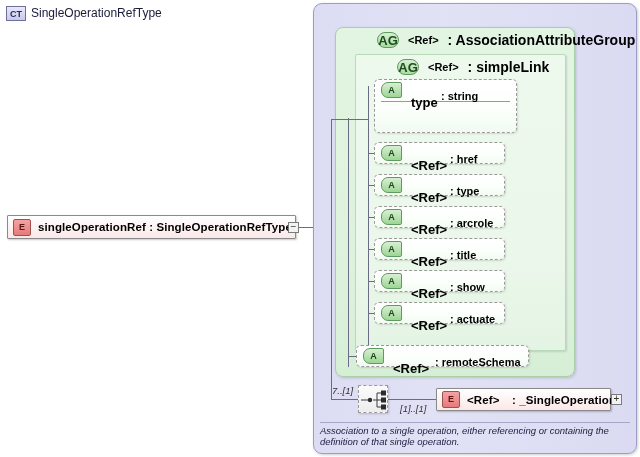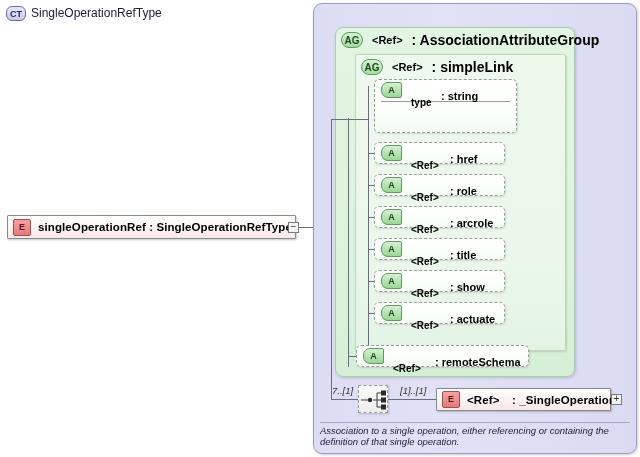--- a/index.html
+++ b/index.html
@@ -46,21 +46,21 @@
   
   .ct-box{
     left:313px;top:3px;width:324px;height:451px;
     background:linear-gradient(to right,#dcdcf3 0%,#e2e2f6 40%,#dadaf2 100%);
     border:1px solid #9d9dc4;
     border-radius:9px;
     box-shadow:1px 1px 3px rgba(0,0,0,.20);
   }
   .ct-badge{
     left:6px;top:6px;width:20px;height:15px;
-    border:1px solid #6e6e9a;border-radius:6px;
+    border:1px solid #6e6e9a;border-radius:0;
     background:linear-gradient(to bottom,#e8e8fa,#c9c9ea);
     color:#2a2a5a;font-size:9px;font-weight:bold;
     display:flex;align-items:center;justify-content:center;
   }
   .ct-title{left:31px;top:6px;font-size:12px;font-weight:normal;color:#1a1a3a;}
 
   
   .ag-outer{
     left:335px;top:27px;width:240px;height:350px;
     background:linear-gradient(to bottom,#e2f5e2 0%,#ddf2dd 70%,#d6eed6 100%);
@@ -69,44 +69,45 @@
   }
   .ag-inner{
     left:355px;top:54px;width:211px;height:297px;
     background:linear-gradient(to bottom,#eef9ee 0%,#eaf7ea 70%,#e4f4e4 100%);
     border:1px solid #b9d9b9;border-radius:2px;
     box-shadow:1px 1px 2px rgba(0,0,0,.13);
   }
   .ag-badge{
     width:20px;height:14px;border:1px solid #5f9a5f;border-radius:8px;
     background:linear-gradient(to bottom,#d6f0d2,#a9dca2);
-    color:#1e4a1e;font-size:10px;font-weight:bold;
+    color:#1e4a1e;font-size:13px;font-weight:bold;
     display:flex;align-items:center;justify-content:center;
     flex:0 0 auto;
+    margin-left:36px;
   }
   .grp-head{display:flex;align-items:center;gap:9px;}
   .grp-ref{font-size:11px;font-weight:bold;color:#000;}
   .grp-type{font-size:14px;font-weight:bold;color:#000;}
 
   
   .attr{
     background:linear-gradient(to bottom,#ffffff 0%,#fbfffb 60%,#f2faf2 100%);
     border:1px dashed #9a9a9a;
     border-radius:5px;
     box-shadow:1px 1px 2px rgba(0,0,0,.13);
     display:flex;align-items:center;
   }
   .attr-badge{
     width:19px;height:14px;margin-left:6px;margin-right:9px;
     border:1px solid #5f9a5f;border-radius:7px 2px 2px 7px;
     background:linear-gradient(to bottom,#d6f0d2,#9ed596);
     color:#1c441c;font-size:9px;font-weight:bold;
     display:flex;align-items:center;justify-content:center;flex:0 0 auto;
   }
-  .attr-name{font-size:10px;font-weight:bold;color:#000;white-space:nowrap;margin-top:24px;}
+  .attr-name{font-size:13px;font-weight:bold;color:#000;white-space:nowrap;margin-top:24px;}
   .attr-type{font-size:11px;font-weight:bold;color:#000;white-space:nowrap;position:absolute;margin-top:11px;}
 
   
   .attr-tall{display:block;}
   .attr-tall .row1{display:flex;align-items:center;height:20px;position:relative;}
   .facet-sep{border-top:1px solid #9a9a9a;margin:1px 6px 0 6px;}
   .facets{display:flex;padding:2px 0 3px 7px;font-size:9px;line-height:10px;}
   .facet-keys{font-style:italic;color:#222;width:36px;}
   .facet-vals{color:#222;}
 
@@ -180,21 +181,21 @@
 <div class="abs attr" style="left:374px;top:142px;width:131px;height:22px;">
   <div class="attr-badge">A</div>
   <div class="attr-name">&lt;Ref&gt;</div>
   <div class="attr-type" style="left:75px;">: href</div>
 </div>
 
 <div class="abs line hline" style="left:368px;top:185px;width:8px;"></div>
 <div class="abs attr" style="left:374px;top:174px;width:131px;height:22px;">
   <div class="attr-badge">A</div>
   <div class="attr-name">&lt;Ref&gt;</div>
-  <div class="attr-type" style="left:75px;">: role</div>
+  <div class="attr-type" style="left:75px;">: type</div>
 </div>
 
 <div class="abs line hline" style="left:368px;top:217px;width:8px;"></div>
 <div class="abs attr" style="left:374px;top:206px;width:131px;height:22px;">
   <div class="attr-badge">A</div>
   <div class="attr-name">&lt;Ref&gt;</div>
   <div class="attr-type" style="left:75px;text-align:right;">: arcrole</div>
 </div>
 
 <div class="abs line hline" style="left:368px;top:249px;width:8px;"></div>
@@ -237,21 +238,21 @@
     <line x1="18" y1="7" x2="22" y2="7" stroke="#3a3a3a" stroke-width="1"></line>
     <line x1="18" y1="14" x2="22" y2="14" stroke="#3a3a3a" stroke-width="1"></line>
     <line x1="18" y1="21" x2="22" y2="21" stroke="#3a3a3a" stroke-width="1"></line>
     <rect x="22" y="4.5" width="5" height="5" fill="#2b2b2b"></rect>
     <rect x="22" y="11.5" width="5" height="5" fill="#2b2b2b"></rect>
     <rect x="22" y="18.5" width="5" height="5" fill="#2b2b2b"></rect>
   </svg>
 </div>
 
 <div class="abs line hline" style="left:388px;top:399px;width:50px;"></div>
-<div class="card" style="left:400px;top:385px;">[1]..[1]</div>
+<div class="card" style="left:400px;top:403px;">[1]..[1]</div>
 
 <div class="abs elem-box" style="left:436px;top:388px;width:175px;height:23px;">
   <div class="badge badge-e">E</div>
   <div class="elem-label">&lt;Ref&gt;</div>
   <div class="elem-label" style="position:absolute;left:75px;">: _SingleOperation</div>
 </div>
 <div class="abs toggle" style="left:611px;top:394px;">
   <span>+</span>
 </div>
 

